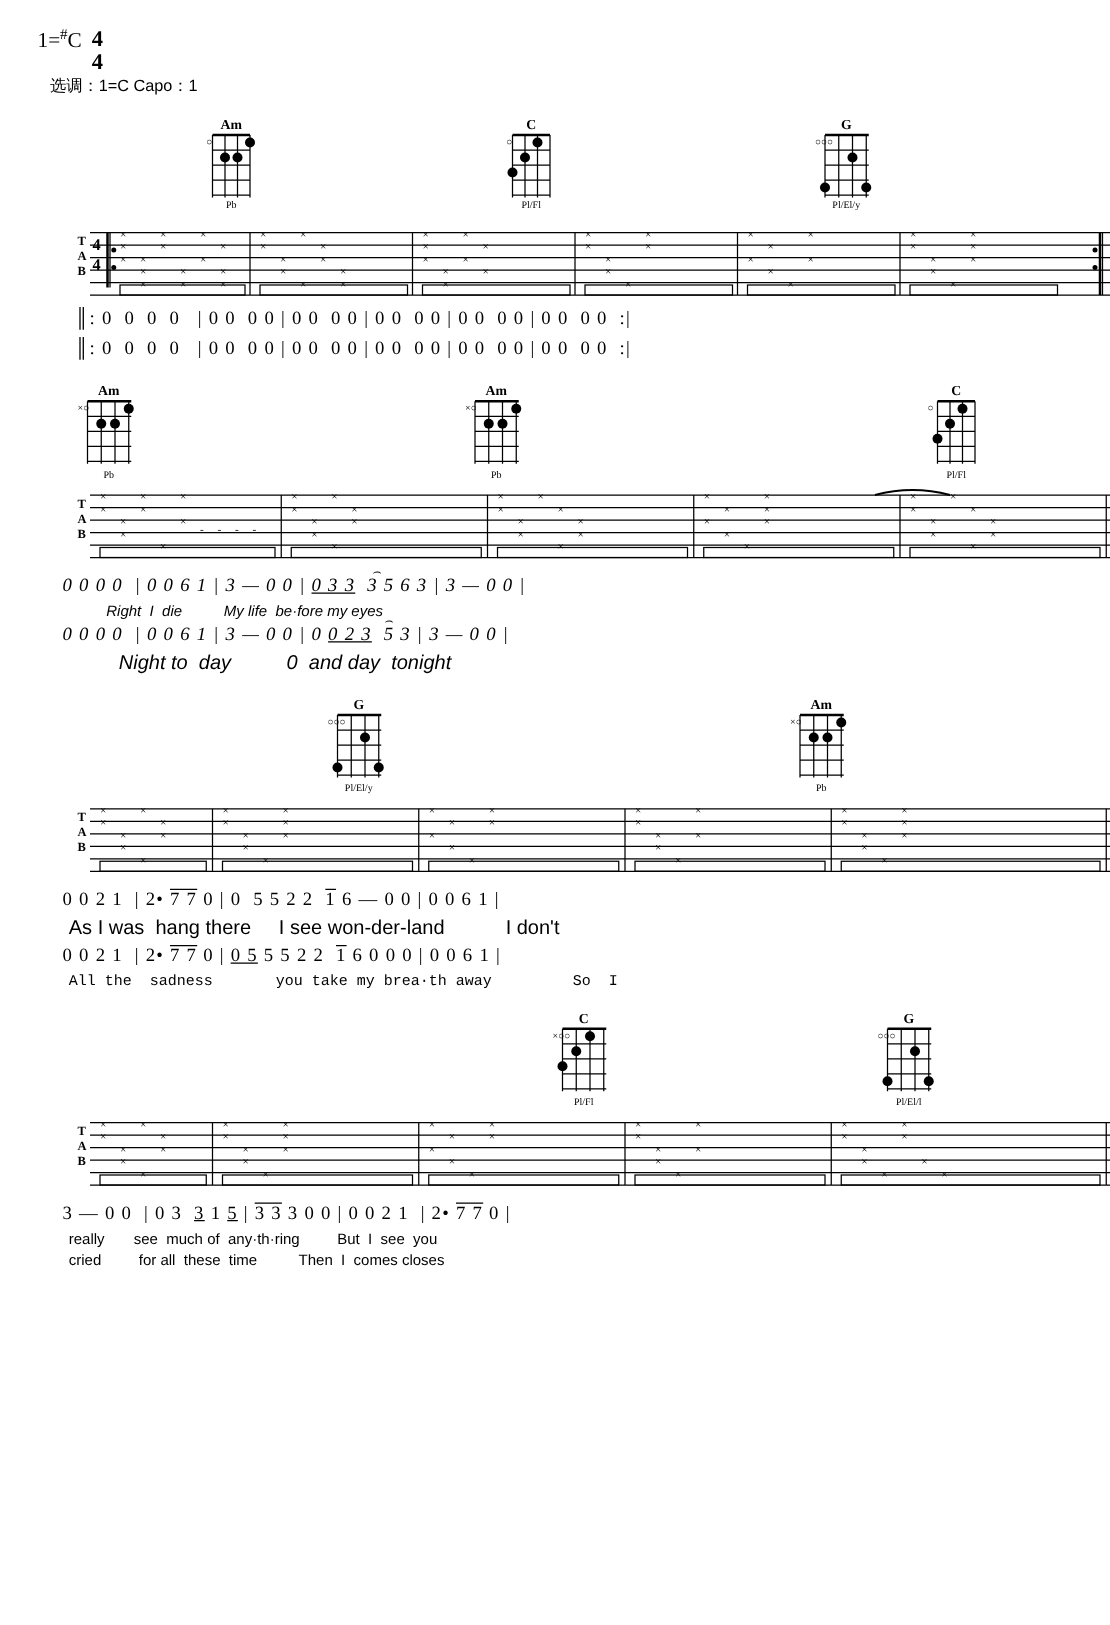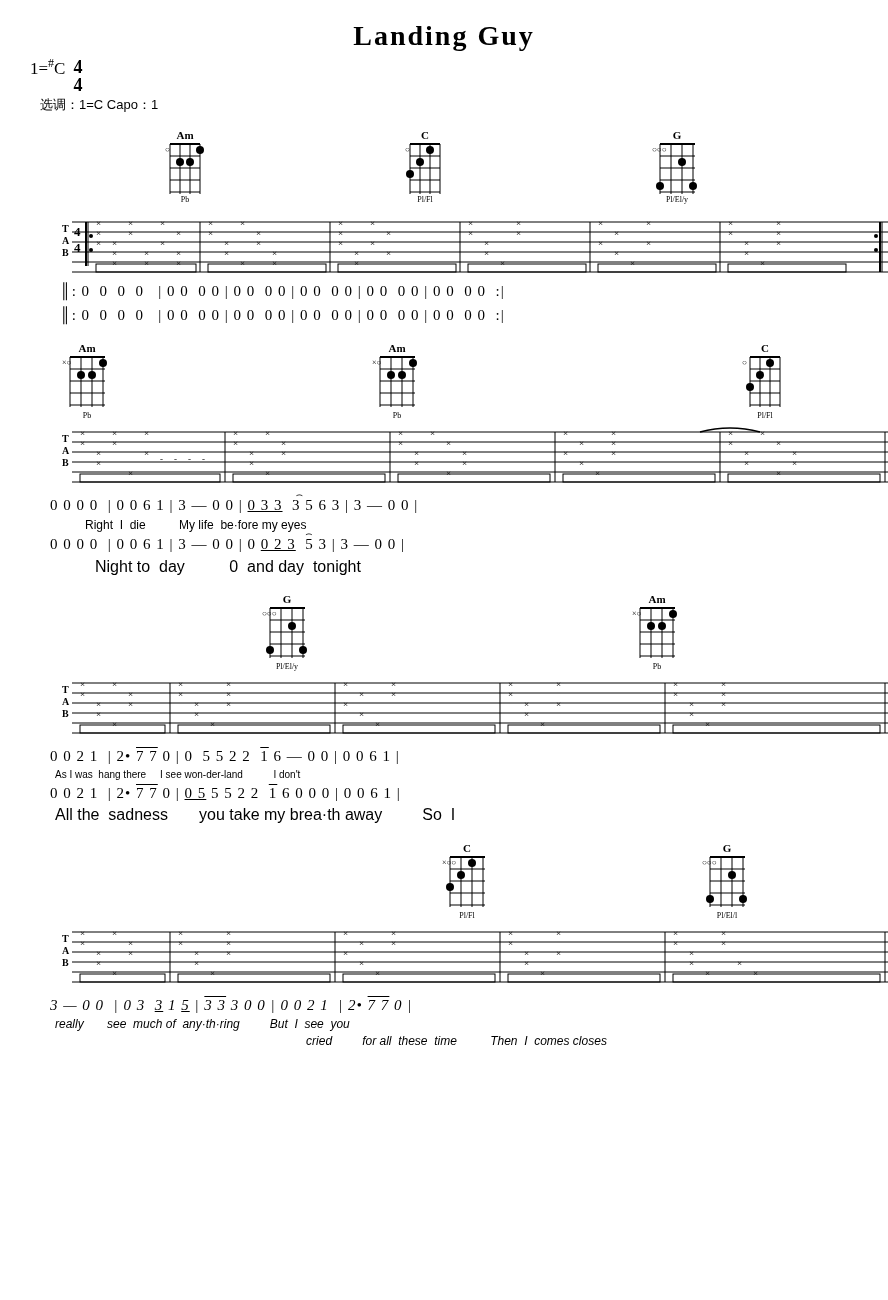--- a/index.html
+++ b/index.html
@@ -36,21 +36,20 @@
     }
     svg text {
       font-family: 'Times New Roman', Times, serif;
     }
   </style>
 </head>
 <body>
 
 <div class="page">
 
-  <div class="title">Landing Guy</div>
 
   <div style="display:flex; align-items:flex-start; margin-bottom:2px; ">
     <div style="font-size:17px; font-family:'Times New Roman',serif; margin-right:8px;">
       1=<sup style="font-size:12px;">#</sup>C
     </div>
     <div style="display:flex; flex-direction:column; align-items:center; font-size:18px; font-weight:bold; line-height:1.0; margin-top:2px;">
       <span>4</span>
       <span>4</span>
     </div>
   </div>
@@ -359,21 +358,21 @@
         <text x="732" y="42" font-size="9" font-family="Arial">×</text>
       <line x1="825" y1="8" x2="825" y2="58" stroke="#000" stroke-width="1"></line>
 
       <rect x="20" y="50" width="140" height="8" fill="none" stroke="#000" stroke-width="1"></rect>
       <rect x="173" y="50" width="152" height="8" fill="none" stroke="#000" stroke-width="1"></rect>
       <rect x="338" y="50" width="152" height="8" fill="none" stroke="#000" stroke-width="1"></rect>
       <rect x="503" y="50" width="152" height="8" fill="none" stroke="#000" stroke-width="1"></rect>
       <rect x="668" y="50" width="152" height="8" fill="none" stroke="#000" stroke-width="1"></rect>
     </svg>
 
-    <div style="margin-left:20px; font-family:'Times New Roman',serif; font-size:15px; margin-top:5px;">
+    <div style="margin-left:20px; font-family:'Times New Roman',serif; font-size:15px; margin-top:5px;font-style:italic;">
       <div style="white-space:pre; letter-spacing:1px; line-height:1.5;">0 0 0 0  | 0 0 6 1 | 3 — 0 0 | <span style="text-decoration:underline;">0 3 3</span>  <span style="position:relative; display:inline-block;">3 5 6 3<span style="position:absolute; top:-8px; left:0; right:0; text-align:left; font-size:11px;"> ⌢</span></span> | 3 — 0 0 |</div>
       <div style="font-size:12px; white-space:pre; font-family:Arial,sans-serif; line-height:1.4; padding-left:5px;">         Right  I  die          My life  be·fore my eyes</div>
       <div style="white-space:pre; letter-spacing:1px; line-height:1.5;">0 0 0 0  | 0 0 6 1 | 3 — 0 0 | 0 <span style="text-decoration:underline;">0 2 3</span>  <span style="position:relative; display:inline-block;">5 3<span style="position:absolute; top:-8px; left:0; right:0; font-size:11px;">⌢</span></span> | 3 — 0 0 |</div>
       <div style="font-size:16px; white-space:pre; font-family:Arial,sans-serif; line-height:1.4; padding-left:5px;">         Night to  day          0  and day  tonight</div>
     </div>
   </div>
 
   <div style="margin-bottom:10px; margin-top:15px;">
 
     <div style="position:relative; height:82px; margin-left:30px;">
@@ -476,23 +475,23 @@
 
       <rect x="20" y="50" width="85" height="8" fill="none" stroke="#000" stroke-width="1"></rect>
       <rect x="118" y="50" width="152" height="8" fill="none" stroke="#000" stroke-width="1"></rect>
       <rect x="283" y="50" width="152" height="8" fill="none" stroke="#000" stroke-width="1"></rect>
       <rect x="448" y="50" width="152" height="8" fill="none" stroke="#000" stroke-width="1"></rect>
       <rect x="613" y="50" width="207" height="8" fill="none" stroke="#000" stroke-width="1"></rect>
     </svg>
 
     <div style="margin-left:20px; font-family:'Times New Roman',serif; font-size:15px; margin-top:5px;">
       <div style="white-space:pre; letter-spacing:1px; line-height:1.5;">0 0 2 1  | 2• <span style="text-decoration:overline;">7 7</span> 0 | 0  5 5 2 2  <span style="text-decoration:overline;">1</span> 6 — 0 0 | 0 0 6 1 |</div>
-      <div style="font-size:10px; white-space:pre; font-family:Arial,sans-serif; line-height:1.4; padding-left:5px;">As I was  hang there     I see won-der-land           I don't</div>
+      <div style="font-size:16px; white-space:pre; font-family:Arial,sans-serif; line-height:1.4; padding-left:5px;">As I was  hang there     I see won-der-land           I don't</div>
       <div style="white-space:pre; letter-spacing:1px; line-height:1.5;">0 0 2 1  | 2• <span style="text-decoration:overline;">7 7</span> 0 | <span style="text-decoration:underline;">0 5</span> 5 5 2 2  <span style="text-decoration:overline;">1</span> 6 0 0 0 | 0 0 6 1 |</div>
-      <div style="font-size:16px; white-space:pre; font-family:Liberation Sans, sans-serif; line-height:1.4; padding-left:5px;">All the  sadness       you take my brea·th away         So  I</div>
+      <div style="font-size:12px; white-space:pre; font-family:Liberation Mono, monospace; line-height:1.4; padding-left:5px;">All the  sadness       you take my brea·th away         So  I</div>
     </div>
   </div>
 
   <div style="margin-bottom:10px; margin-top:15px;">
 
     <div style="position:relative; height:82px; margin-left:30px;">
 
       <div style="position:absolute; left:380px; top:0;">
         <svg width="55" height="78" viewBox="0 0 55 78">
           <text x="27" y="10" text-anchor="middle" font-size="11" font-family="Arial" font-weight="bold">C</text>
@@ -590,20 +589,20 @@
       <text x="693" y="52" font-size="9" font-family="Arial">×</text>
       <line x1="825" y1="8" x2="825" y2="58" stroke="#000" stroke-width="1"></line>
 
       <rect x="20" y="50" width="85" height="8" fill="none" stroke="#000" stroke-width="1"></rect>
       <rect x="118" y="50" width="152" height="8" fill="none" stroke="#000" stroke-width="1"></rect>
       <rect x="283" y="50" width="152" height="8" fill="none" stroke="#000" stroke-width="1"></rect>
       <rect x="448" y="50" width="152" height="8" fill="none" stroke="#000" stroke-width="1"></rect>
       <rect x="613" y="50" width="207" height="8" fill="none" stroke="#000" stroke-width="1"></rect>
     </svg>
 
-    <div style="margin-left:20px; font-family:'Times New Roman',serif; font-size:15px; margin-top:5px;font-style:italic;">
+    <div style="margin-left:20px; font-family:'Times New Roman',serif; font-size:15px; margin-top:5px;">
       <div style="white-space:pre; letter-spacing:1px; line-height:1.5; position:relative;">3 — 0 0  | 0 3  <span style="text-decoration:underline;">3</span> 1 <span style="text-decoration:underline;">5</span> | <span style="position:relative; display:inline-block;"><span style="text-decoration:overline;">3 3</span></span> 3 0 0 | 0 0 2 1  | 2• <span style="text-decoration:overline;">7 7</span> 0 |</div>
       <div style="font-size:12px; white-space:pre; font-family:Arial,sans-serif; line-height:1.4; padding-left:5px;">really       see  much of  any·th·ring         But  I  see  you</div>
-      <div style="font-size:12px; white-space:pre; font-family:Arial,sans-serif; line-height:1.4; padding-left:5px;text-align:center;">cried         for all  these  time          Then  I  comes closes</div>
+      <div style="font-size:12px; white-space:pre; font-family:Arial,sans-serif; line-height:1.4; padding-left:5px;">cried         for all  these  time          Then  I  comes closes</div>
     </div>
   </div>
 
 </div>
 
 </body></html>

